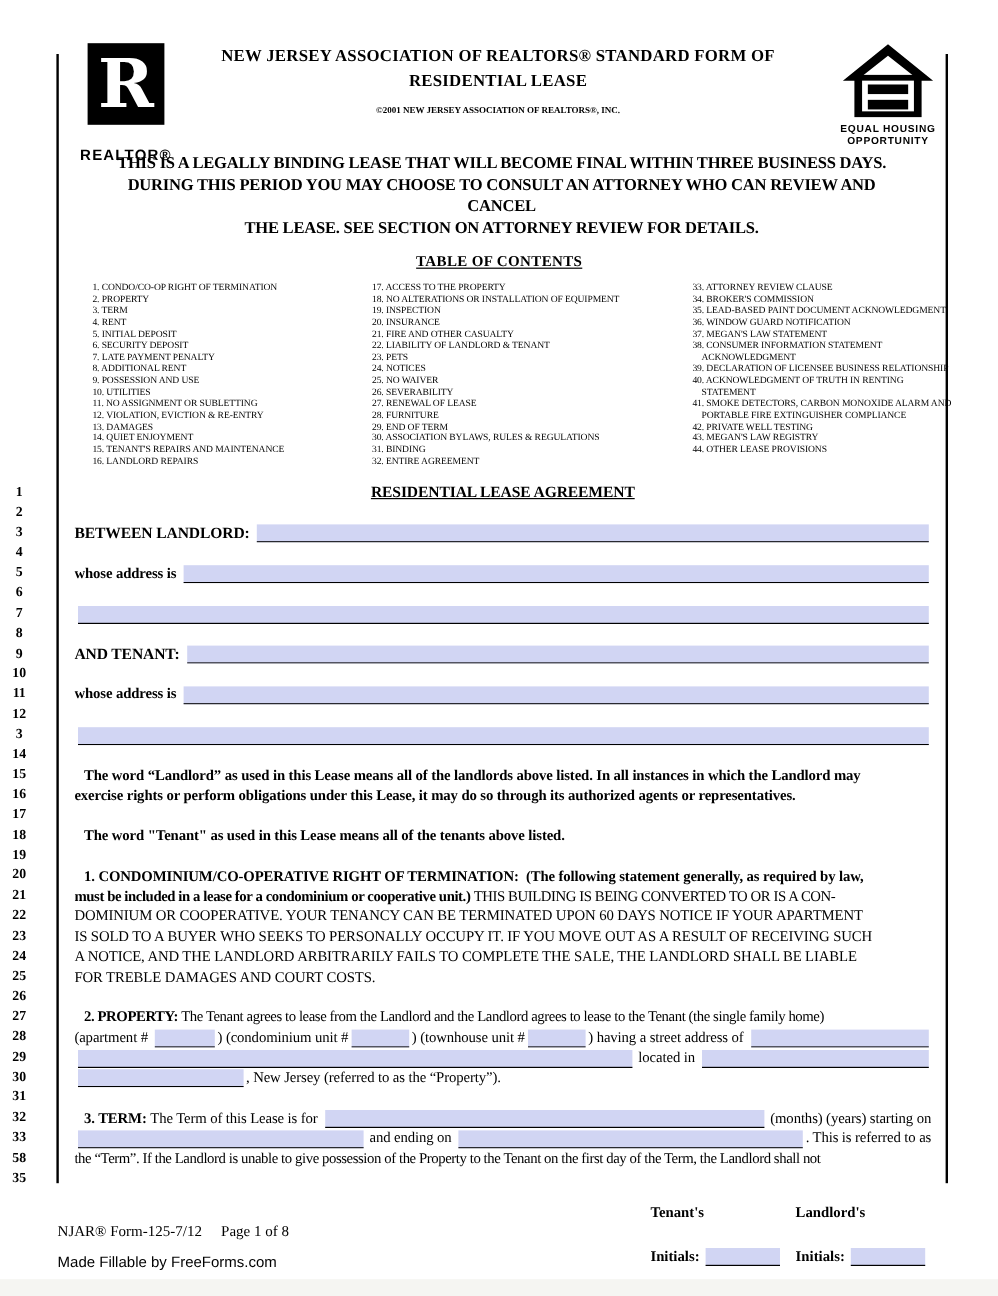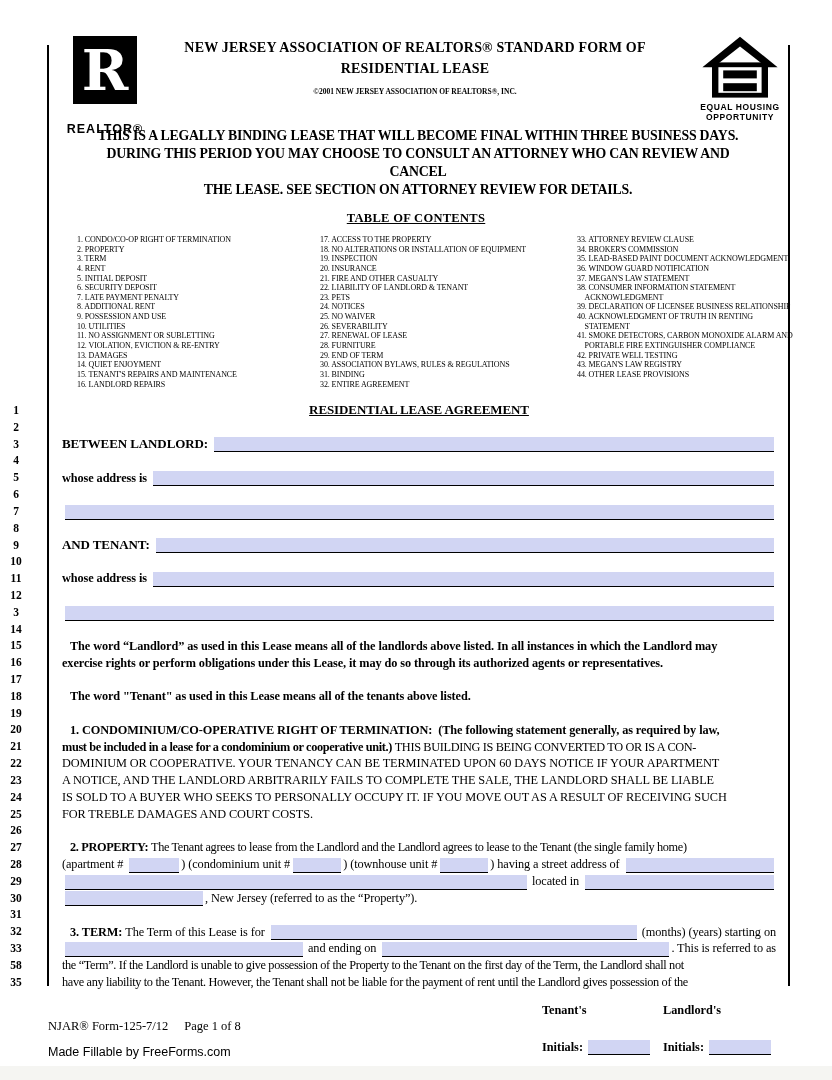--- a/index.html
+++ b/index.html
@@ -30,21 +30,21 @@
              font-weight:bold; font-size:13.8px; }
   .warning > div { line-height:18px; letter-spacing:-0.2px; }
 
   
   .toc-head { position:absolute; left:0; top:211px; width:832px; text-align:center;
               font-size:12.5px; font-weight:bold; }
   .toc-head span { text-decoration:underline; letter-spacing:0.3px; }
   .toc-col { position:absolute; top:235px; font-size:8px; font-weight:normal;
              letter-spacing:-0.1px; white-space:pre;margin-left:24px; }
   .toc-col > div { height:9.65px; line-height:9.65px; }
-  #toc1 { left:53px; width:230px; } #toc2 { left:296px; width:266px; } #toc3 { left:553px; width:234px; }
+  #toc1 { left:53px; width:230px; } #toc2 { left:286px; width:266px; } #toc3 { left:553px; width:234px; }
 
   
   .lineno-col { position:absolute; left:2px; top:402px; width:28px; text-align:center;
                 font-weight:bold; font-size:11.5px; }
   .lineno-col > div { height:16.82px; line-height:16.82px; }
   .rows { position:absolute; left:62px; top:402px; width:714px; font-size:12.3px; letter-spacing:-0.1px; }
   .row { height:16.82px; display:flex; align-items:flex-end; white-space:pre; overflow:hidden; }
   .row > span { line-height:16.5px; flex-shrink:0; }
   .b { font-weight:bold; } .t13 { font-size:13px; } .u { text-decoration:underline; }
   .center { justify-content:center; }
@@ -196,24 +196,24 @@
       <span class="b">1. CONDOMINIUM/CO-OPERATIVE RIGHT OF TERMINATION:&nbsp; (The following statement generally, as required by law,</span>
     </div>
     <div class="row tight">
       <span class="b">must be included in a lease for a condominium or cooperative unit.) </span>
       <span>THIS BUILDING IS BEING CONVERTED TO OR IS A CON-</span>
     </div>
     <div class="row">
       <span>DOMINIUM OR COOPERATIVE. YOUR TENANCY CAN BE TERMINATED UPON 60 DAYS NOTICE IF YOUR APARTMENT</span>
     </div>
     <div class="row">
+      <span>IS SOLD TO A BUYER WHO SEEKS TO PERSONALLY OCCUPY IT. IF YOU MOVE OUT AS A RESULT OF RECEIVING SUCH</span>
+    </div>
+    <div class="row">
       <span>A NOTICE, AND THE LANDLORD ARBITRARILY FAILS TO COMPLETE THE SALE, THE LANDLORD SHALL BE LIABLE</span>
-    </div>
-    <div class="row">
-      <span>IS SOLD TO A BUYER WHO SEEKS TO PERSONALLY OCCUPY IT. IF YOU MOVE OUT AS A RESULT OF RECEIVING SUCH</span>
     </div>
     <div class="row">
       <span>FOR TREBLE DAMAGES AND COURT COSTS.</span>
     </div>
     <div class="row"></div>
     <div class="row ind tight">
       <span class="b">2. PROPERTY: </span>
       <span>The Tenant agrees to lease from the Landlord and the Landlord agrees to lease to the Tenant (the single family home)</span>
     </div>
     <div class="row">
@@ -244,23 +244,20 @@
     </div>
     <div class="row">
       <span class="fld w238"></span>
       <span> and ending on </span>
       <span class="fld grow"></span>
       <span>. This is referred to as</span>
     </div>
     <div class="row tight">
       <span>the “Term”. If the Landlord is unable to give possession of the Property to the Tenant on the first day of the Term, the Landlord shall not</span>
     </div>
-    <div class="row tight">
-      <span>have any liability to the Tenant. However, the Tenant shall not be liable for the payment of rent until the Landlord gives possession of the</span>
-    </div>
   </div>
 
   <div class="f-njar">
     <span>NJAR® Form-125-7/12</span><span class="gap"></span><span>Page 1 of 8</span>
   </div>
   <div class="f-made">Made Fillable by FreeForms.com</div>
 
   <div class="initials" id="init-t">
     <div>Tenant's</div>
     <div class="r2">

